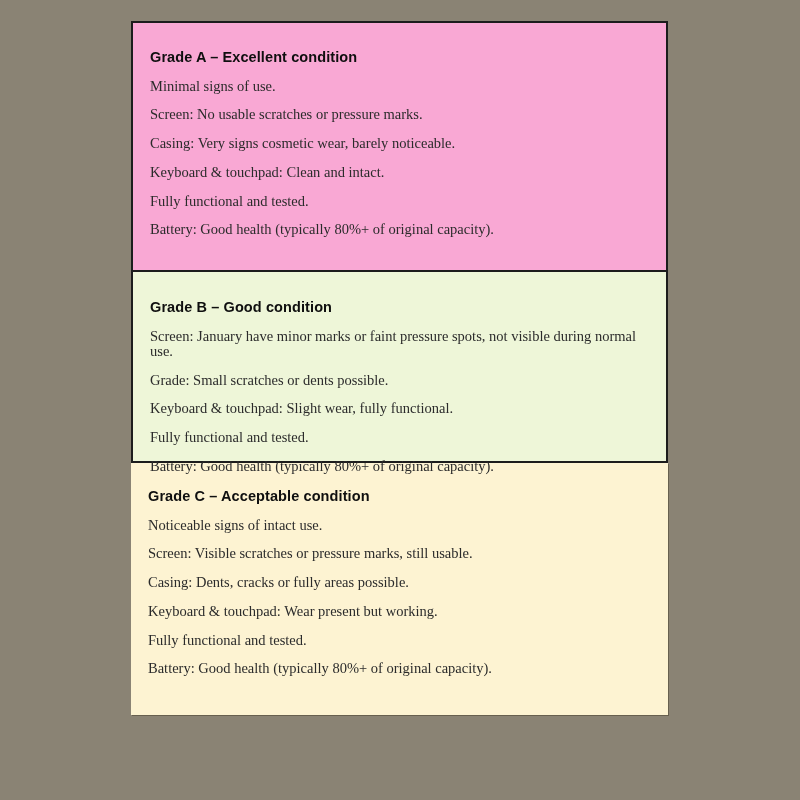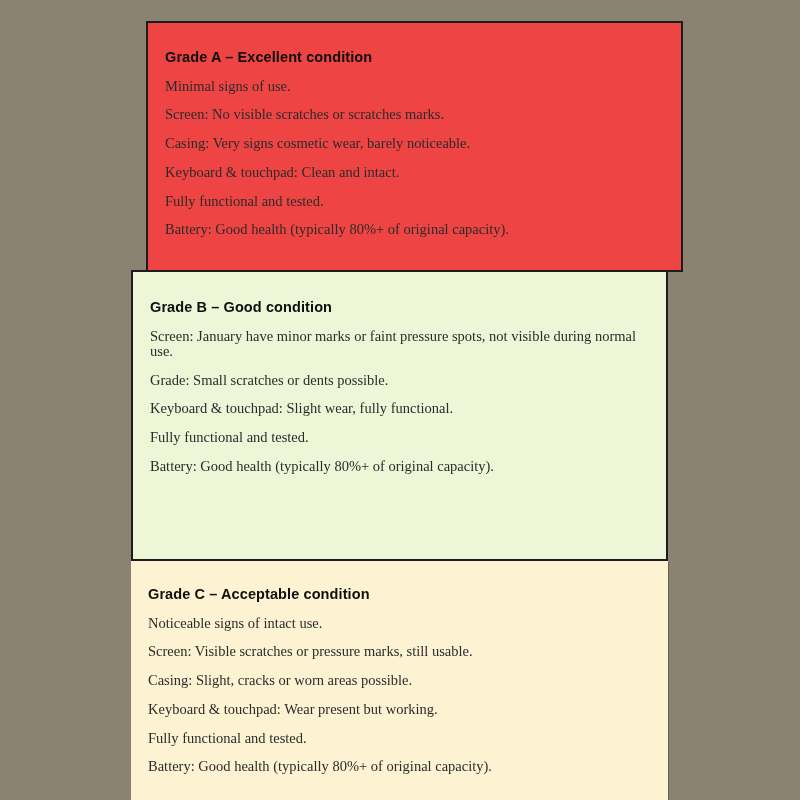--- a/index.html
+++ b/index.html
@@ -38,59 +38,59 @@
     margin: 0 0 13.5px 0;
     line-height: 1.05;
     font-family: Liberation Serif, serif;
   }
   .panel-a {
     height: 251px;
     padding: 27px 17px 0 17px;
     border: 2px solid #1c1c1c;
   }
   .panel-b {
-    height: 291px;
+    height: 193px;
     margin-top: -2px;
     padding: 28px 17px 0 17px;
     border: 2px solid #1c1c1c;
   }
   .panel-c {
     height: 252px;
     padding: 26px 17px 0 17px;
     border: none;
     box-shadow: 1px 1px 0 rgba(74, 67, 50, 0.55);
   }
 </style>
 </head>
 <body style="background: rgb(138, 131, 116);">
 
 <div class="stack">
 
-  <section class="panel panel-a" style="background: #ef4444; border-color: rgb(28, 28, 28); margin-left: 15px;">
+  <section class="panel panel-a" style="background: #f9a8d4; border-color: rgb(28, 28, 28);">
     <h2>Grade A – Excellent condition</h2>
     <p>Minimal signs of use.</p>
-    <p>Screen: No visible scratches or scratches marks.</p>
+    <p>Screen: No usable scratches or pressure marks.</p>
     <p>Casing: Very signs cosmetic wear, barely noticeable.</p>
     <p>Keyboard &amp; touchpad: Clean and intact.</p>
     <p>Fully functional and tested.</p>
     <p>Battery: Good health (typically 80%+ of original capacity).</p>
   </section>
 
   <section class="panel panel-b" style="background: rgb(238, 246, 216); border-color: rgb(28, 28, 28);">
     <h2>Grade B – Good condition</h2>
     <p>Screen: January have minor marks or faint pressure spots, not visible during normal use.</p>
     <p>Grade: Small scratches or dents possible.</p>
     <p>Keyboard &amp; touchpad: Slight wear, fully functional.</p>
     <p>Fully functional and tested.</p>
     <p>Battery: Good health (typically 80%+ of original capacity).</p>
   </section>
 
   <section class="panel panel-c" style="background: rgb(253, 243, 210);">
     <h2>Grade C – Acceptable condition</h2>
     <p>Noticeable signs of intact use.</p>
     <p>Screen: Visible scratches or pressure marks, still usable.</p>
-    <p>Casing: Slight, cracks or worn areas possible.</p>
+    <p>Casing: Dents, cracks or fully areas possible.</p>
     <p>Keyboard &amp; touchpad: Wear present but working.</p>
     <p>Fully functional and tested.</p>
     <p>Battery: Good health (typically 80%+ of original capacity).</p>
   </section>
 
 </div>
 
 </body></html>

